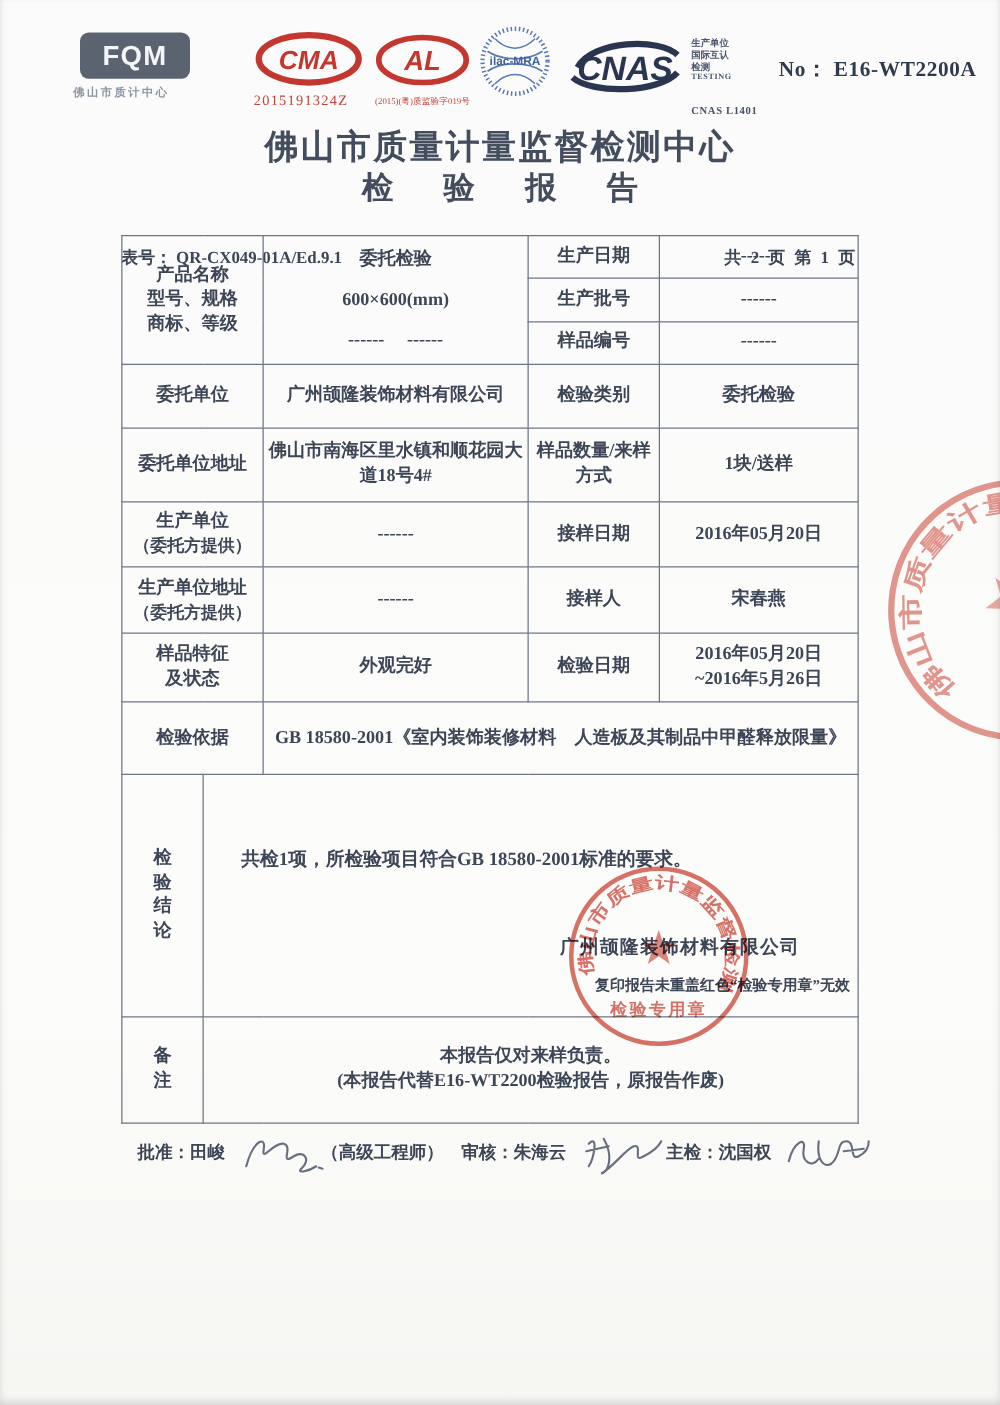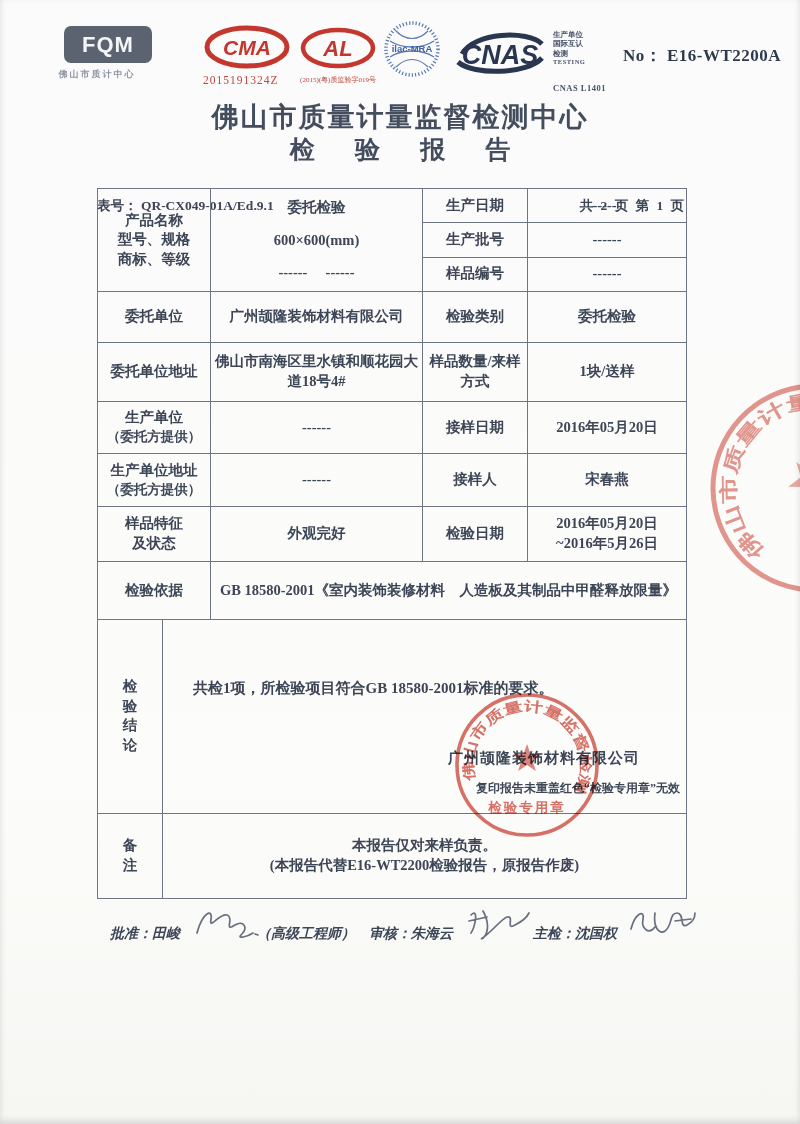--- a/index.html
+++ b/index.html
@@ -39,21 +39,21 @@
   .vlabel { display:flex; flex-direction:column; justify-content:space-between; align-items:center; height:100%; padding:16px 0; }
   .concl-cell { position:relative;margin-left:23px; }
   .concl-text { position:absolute; left:30px; top:58px; font-size:15px; }
   .concl-date { position:absolute; right:46px; top:128px; font-size:15px; letter-spacing:1px; }
   .concl-note { position:absolute; right:6px; top:160px; font-size:12px; }
   .remark-cell { text-align:left; padding:8px 4px 8px 14px; line-height:2.0; vertical-align:top; }
   .prod-lines div { line-height:2.25; }
 
   
   .sig-row { position:absolute; left:97px; top:905px; width:640px; height:50px; font-size:14px; font-weight:bold; color:#3d4657; }
-  .sig-row .t { position:absolute; top:20px; white-space:nowrap;font-style:italic; }
+  .sig-row .t { position:absolute; top:8px; white-space:nowrap; }
   .sig-svg { position:absolute; }
 
   
   .stamp { position:absolute; mix-blend-mode:multiply; }
   .stamp-main { left:447px; top:685px; opacity:.78; }
   .stamp-side { left:695px; top:368px; opacity:.62; transform:rotate(-36deg); }
 </style>
 </head>
 <body>
 

